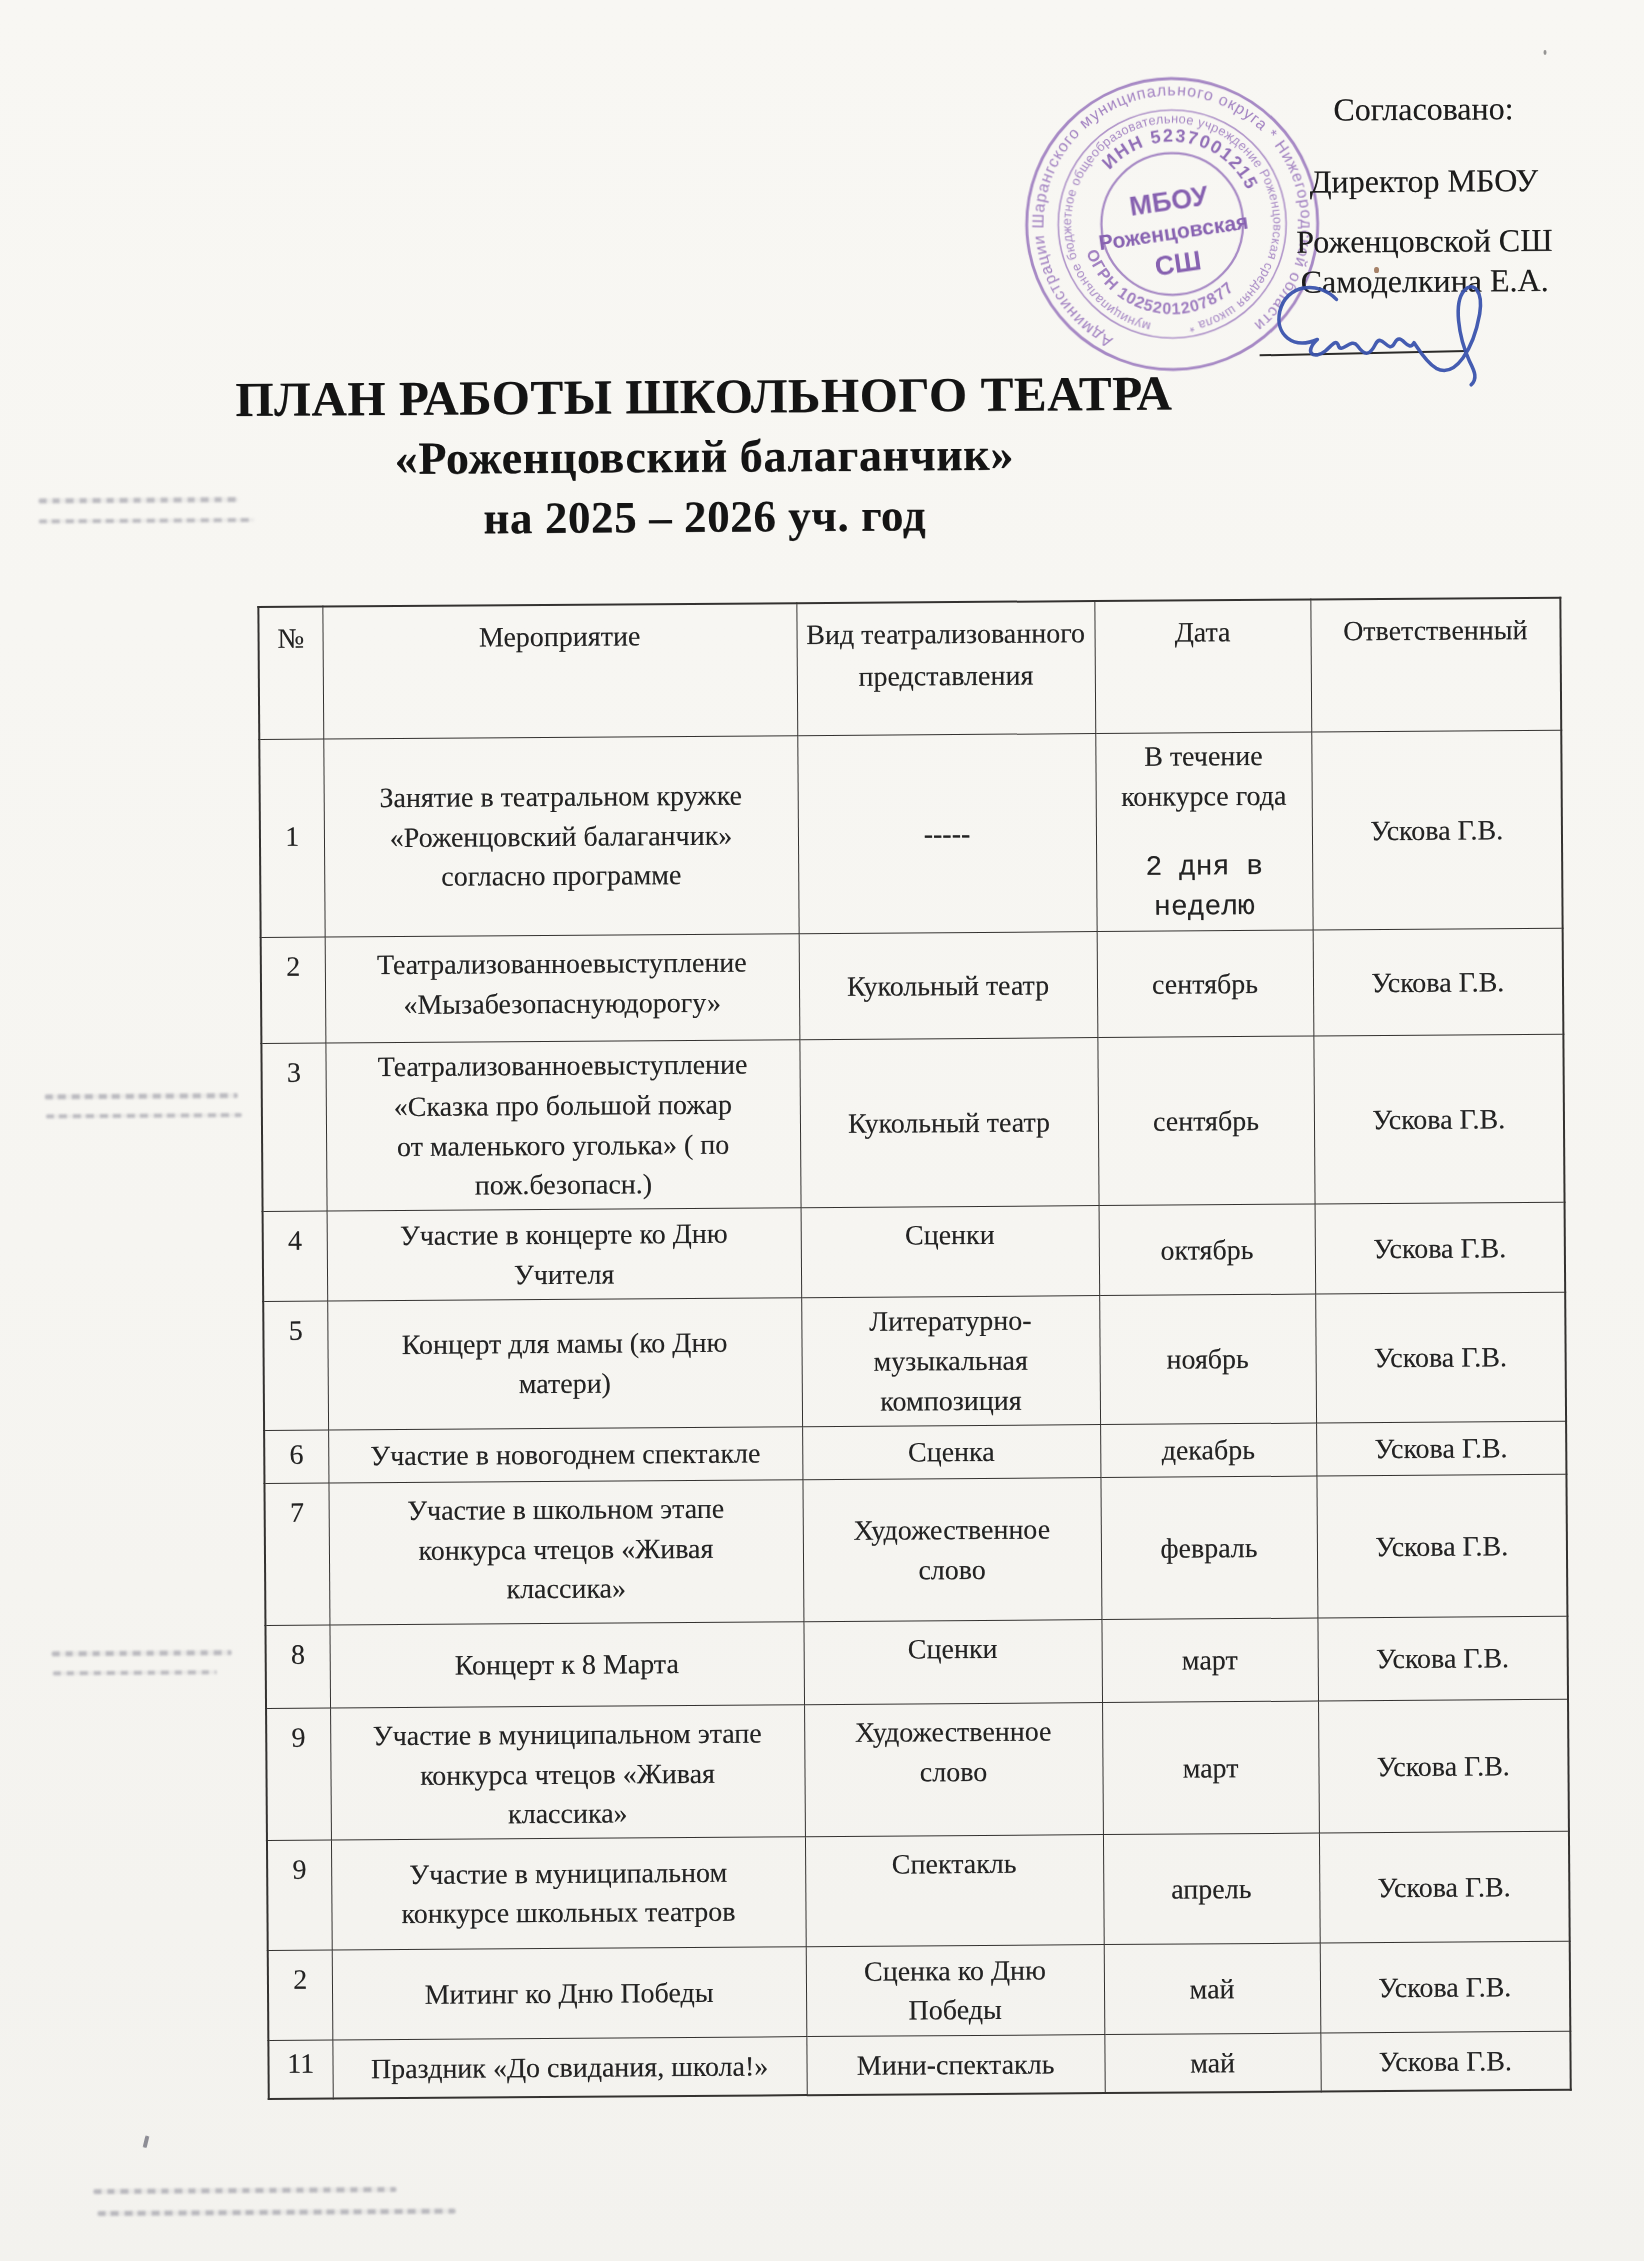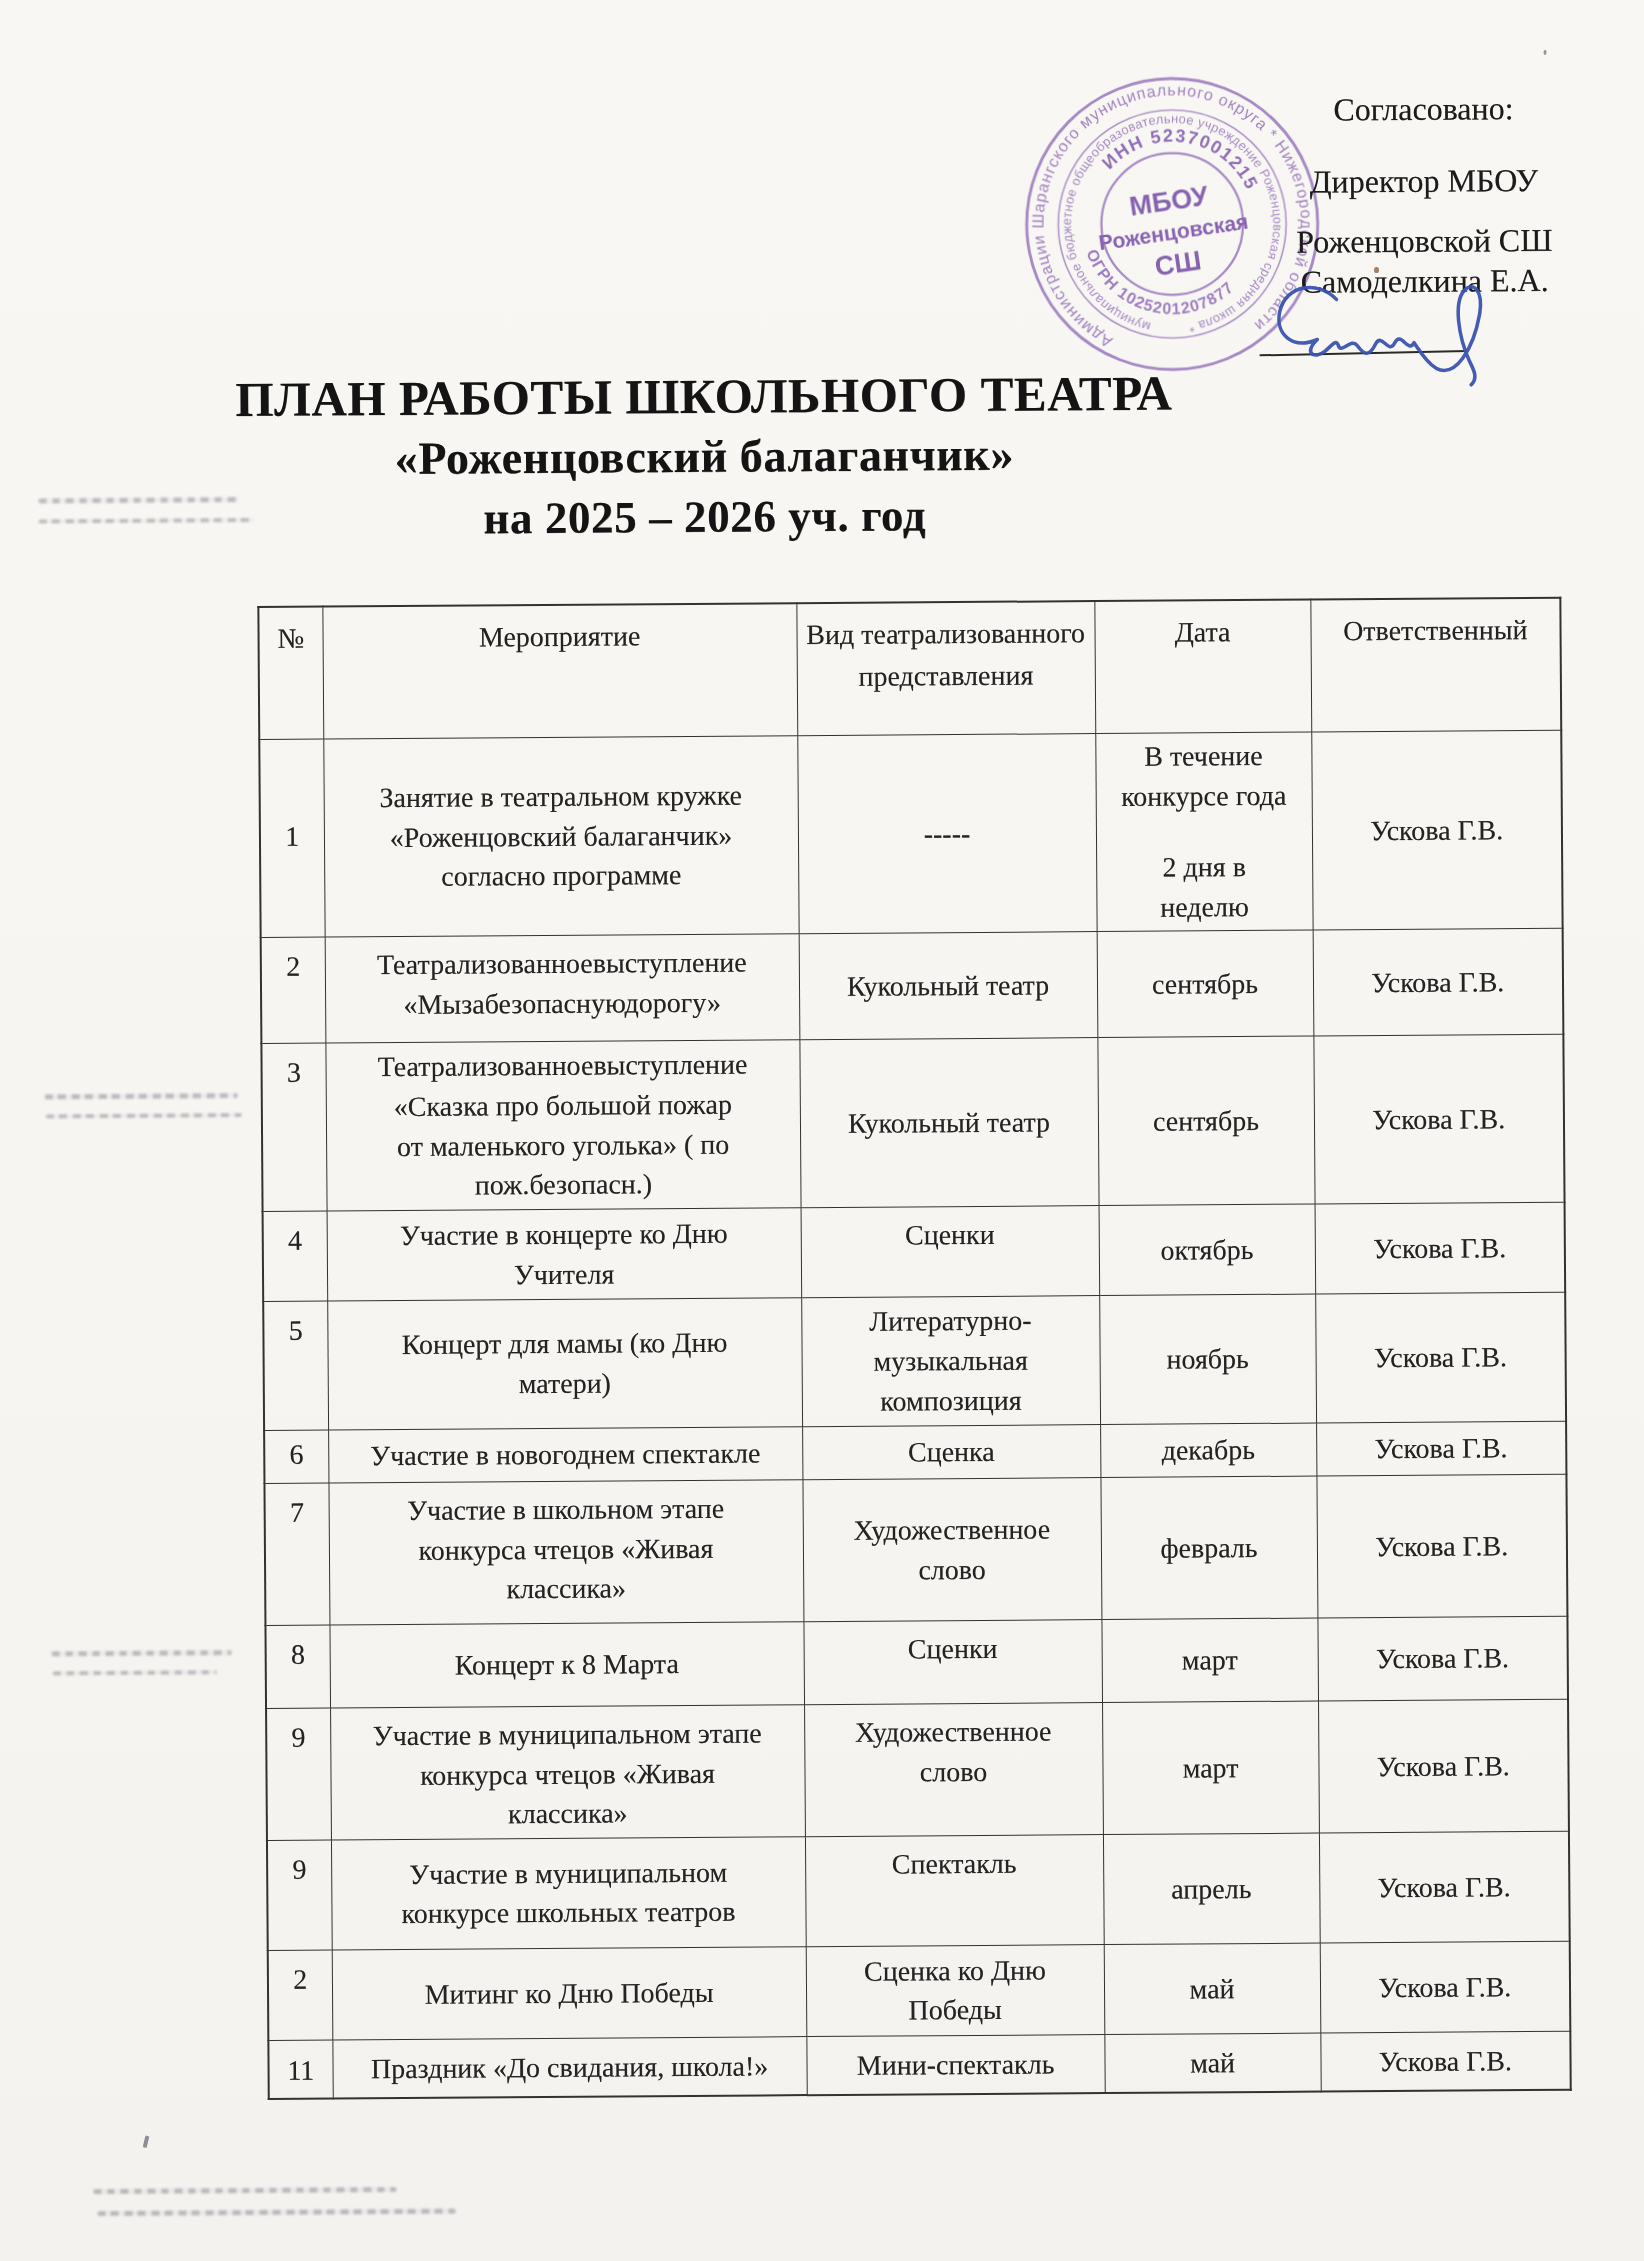--- a/index.html
+++ b/index.html
@@ -48,21 +48,21 @@
   .plan{border:2.6px solid #343230;}
   .plan th{font-weight:normal;vertical-align:top;padding:10.3px 6.4px 2.6px;line-height:1.5;text-align:center;}
   .plan td{vertical-align:middle;text-align:center;padding:3.9px 14px;line-height:1.42;}
   .pre{white-space:pre-line;}
   .hdr-vid{line-height:1.82;padding-top:6.4px;}
   td.num{vertical-align:top;padding-top:9px;}
   td.num.vm{vertical-align:middle;padding-top:0;}
   td.vt{vertical-align:top;padding-top:7.7px;}
   .ev-left{text-align:left;padding-left:28px;padding-right:62px;}
   .lh-x{line-height:2.28;}
-  .date-sub{margin-top:31px;}
+  .date-sub{margin-top:31px;font-family:Liberation Mono, monospace;}
 
   
   .smudge{position:absolute;height:4.5px;border-radius:1.9px;filter:blur(0.8px);
     background:repeating-linear-gradient(90deg,rgba(55,55,82,.30) 0 7.7px,rgba(55,55,82,.05) 7.7px 13.5px);}
   .sm1{left:43px;top:493px;width:200px;}
   .sm2{left:43px;top:514px;width:216px;height:3.9px;}
   .sm3{left:45px;top:1089px;width:193px;}
   .sm4{left:46px;top:1109px;width:196px;height:3.9px;}
   .sm5{left:48px;top:1646px;width:180px;}
   .sm6{left:49px;top:1666px;width:164px;height:3.9px;}
@@ -251,21 +251,21 @@
       <tr style="height:90px">
         <td class="num">2</td>
         <td>Митинг ко Дню Победы</td>
         <td class="pre">Сценка ко Дню
 Победы</td>
         <td>май</td>
         <td>Ускова Г.В.</td>
       </tr>
 
       <tr style="height:59px">
-        <td class="num" style="padding-top:10px">11</td>
+        <td class="num" style="padding-top:3px">11</td>
         <td>Праздник «До свидания, школа!»</td>
         <td>Мини-спектакль</td>
         <td>май</td>
         <td>Ускова Г.В.</td>
       </tr>
     </tbody>
       </table>
 
     <div class="smudge sm1"></div>
     <div class="smudge sm2"></div>

